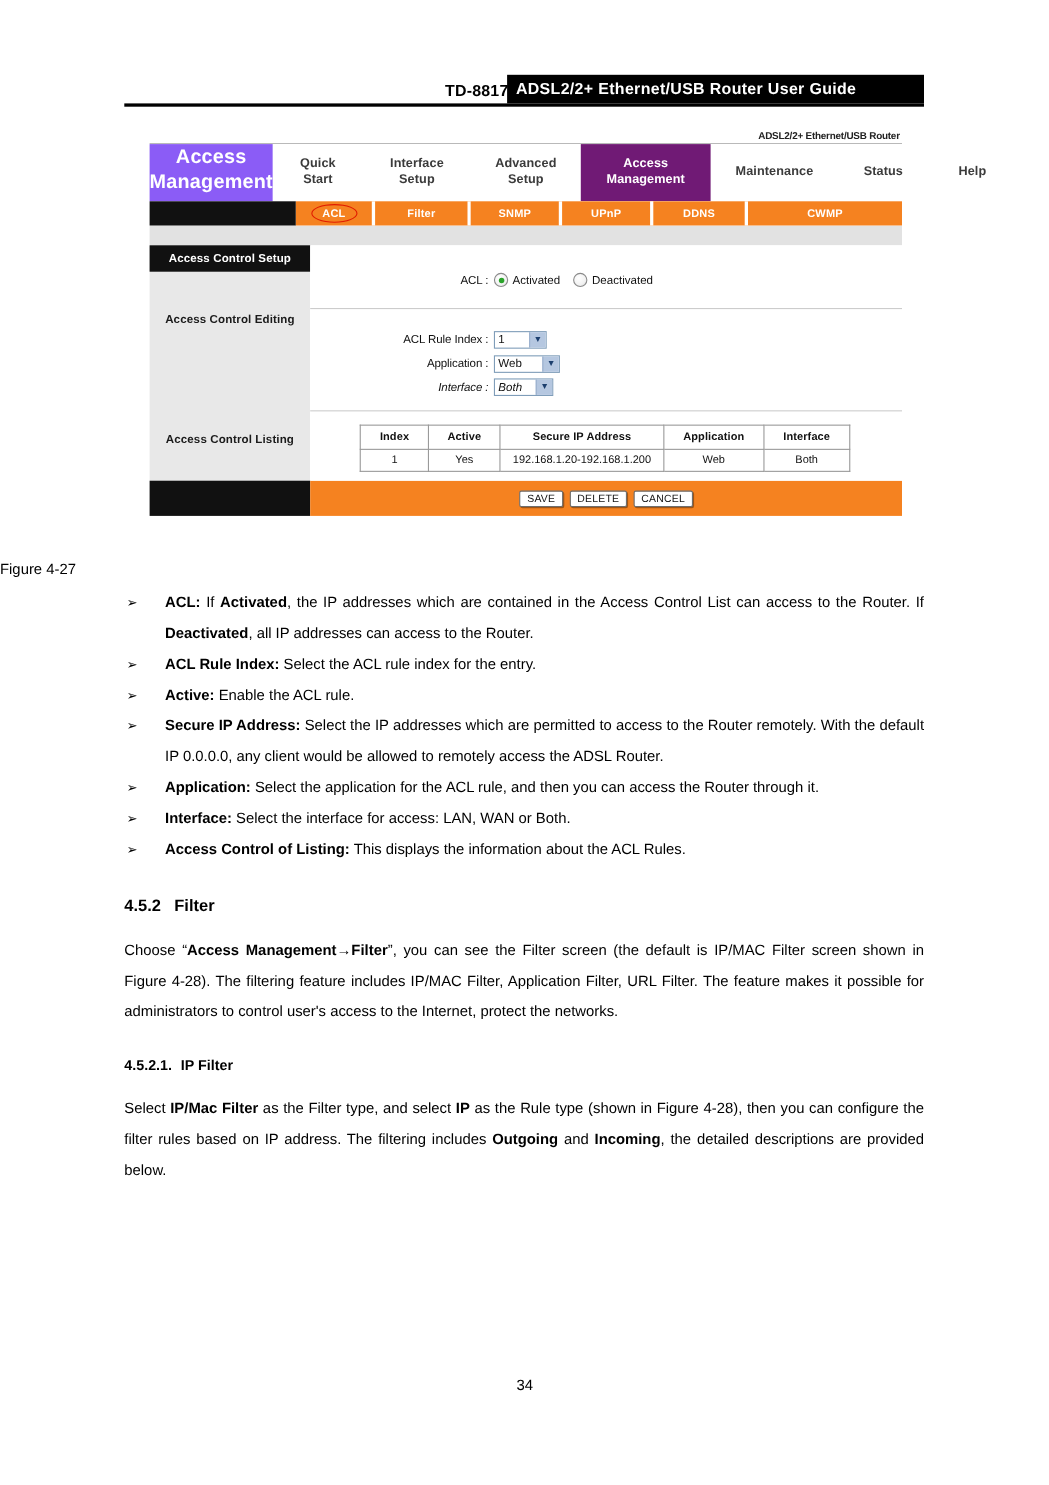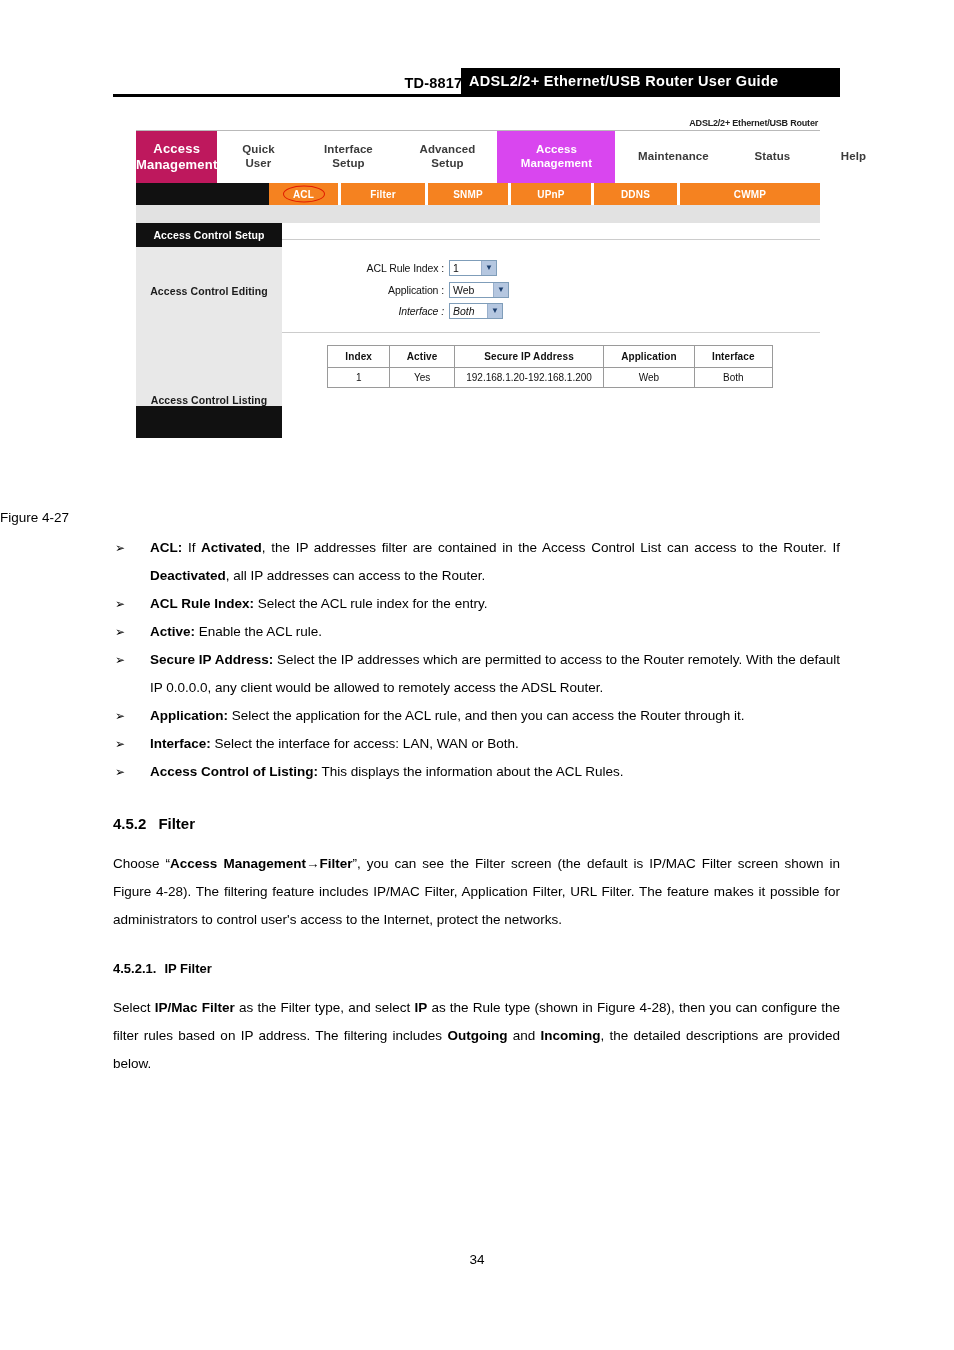--- a/index.html
+++ b/index.html
@@ -82,27 +82,27 @@
     width: 100%;
   }
 
   .nav-row {
     display: flex;
     height: 52px;
     background: #ffffff;
   }
   .brand-cell {
     width: 146px;
-    background: #be185d;
+    background: #8b5cf6;
     color: #ffffff;
     display: flex;
-    align-items: center;
+    align-items: flex-start;
     justify-content: center;
     text-align: center;
-    font-size: 13px;
+    font-size: 18px;
     font-weight: bold;
     line-height: 1.25;
     letter-spacing: 0.2px;
   }
   .tabs {
     flex: 1;
     display: flex;
     align-items: stretch;
     background: #ffffff;
   }
@@ -115,21 +115,21 @@
     font-size: 11.5px;
     font-weight: bold;
     color: #3b3b3b;
     line-height: 1.2;
     text-align: center;
     padding: 0 10px;
     letter-spacing: 0.1px;
   }
   .tab.two-line span { display: block; }
   .tab.active {
-    background: #d946ef;
+    background: #701a75;
     color: #ffffff;
   }
   .tab.w-quick { width: 62px; }
   .tab.w-iface { width: 78px; }
   .tab.w-adv   { width: 80px; }
   .tab.w-acc   { width: 98px; }
   .tab.w-maint { width: 96px; }
   .tab.w-stat  { width: 62px; }
   .tab.w-help  { width: 60px; }
 
@@ -424,21 +424,21 @@
   <div class="fig-toplabel">ADSL2/2+ Ethernet/USB Router</div>
   <div class="fig-topline"></div>
 
   <div class="nav-row">
     <div class="brand-cell">
       <span>Access Management</span>
     </div>
     <div class="tabs">
       <div class="tab two-line w-quick">
         <span>Quick</span>
-        <span>User</span>
+        <span>Start</span>
       </div>
       <div class="tab two-line w-iface">
         <span>Interface</span>
         <span>Setup</span>
       </div>
       <div class="tab two-line w-adv">
         <span>Advanced</span>
         <span>Setup</span>
       </div>
       <div class="tab two-line w-acc active">
@@ -486,20 +486,27 @@
 
   <div class="body-row">
     <div class="side-col">
       <div class="side-head">Access Control Setup</div>
       <div class="side-label editing">Access Control Editing</div>
       <div class="side-label listing">Access Control Listing</div>
     </div>
 
     <div class="content-col">
 
+      <div class="frow" style="margin-top:22px;">
+        <div class="flabel">ACL :</div>
+        <span class="radio on"></span>
+        <span class="rlabel">Activated</span>
+        <span class="radio"></span>
+        <span class="rlabel">Deactivated</span>
+      </div>
 
       <div class="sect-divider" style="margin-top:16px;"></div>
 
       <div class="frow" style="margin-top:18px;">
         <div class="flabel">ACL Rule Index :</div>
         <span class="selbox sel-idx">
           <span class="val">1</span>
           <span class="arrow">▼</span>
         </span>
       </div>
@@ -545,30 +552,35 @@
             </tr>
           </tbody>
         </table>
       </div>
 
     </div>
   </div>
 
   <div class="footer-row">
     <div class="footer-black"></div>
+    <div class="footer-orange">
+      <button class="btn">SAVE</button>
+      <button class="btn">DELETE</button>
+      <button class="btn">CANCEL</button>
+    </div>
   </div>
 </div>
 
 <div class="fig-caption">Figure 4-27</div>
 
 <div class="doc">
   <div id="bullet-list">
       <div class="bullet-item">
         <span class="marker">➢</span>
-        <span class="txt"><b>ACL:</b><span> If </span><b>Activated</b><span>, the IP addresses filter are contained in the Access Control List can access to the Router. If </span><b>Deactivated</b><span>, all IP addresses can access to the Router.</span></span>
+        <span class="txt"><b>ACL:</b><span> If </span><b>Activated</b><span>, the IP addresses which are contained in the Access Control List can access to the Router. If </span><b>Deactivated</b><span>, all IP addresses can access to the Router.</span></span>
       </div>
       <div class="bullet-item">
         <span class="marker">➢</span>
         <span class="txt"><b>ACL Rule Index:</b><span> Select the ACL rule index for the entry.</span></span>
       </div>
       <div class="bullet-item">
         <span class="marker">➢</span>
         <span class="txt"><b>Active:</b><span> Enable the ACL rule.</span></span>
       </div>
       <div class="bullet-item">

